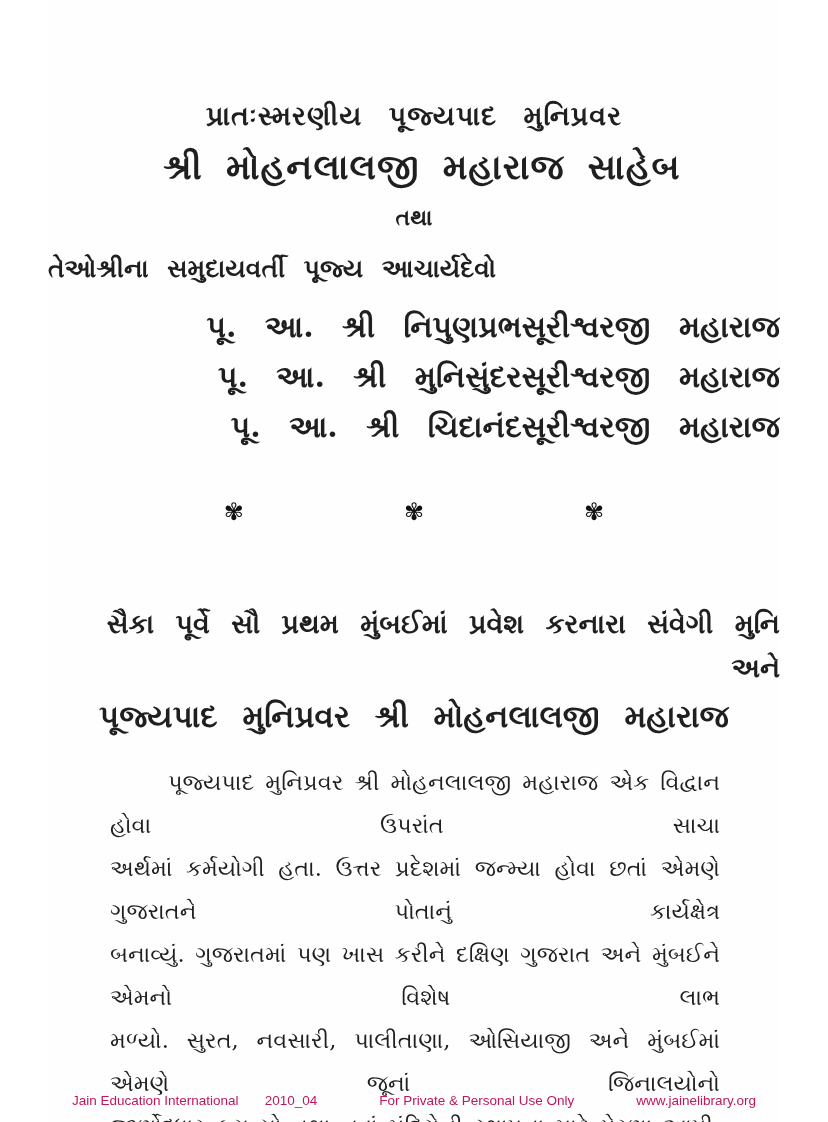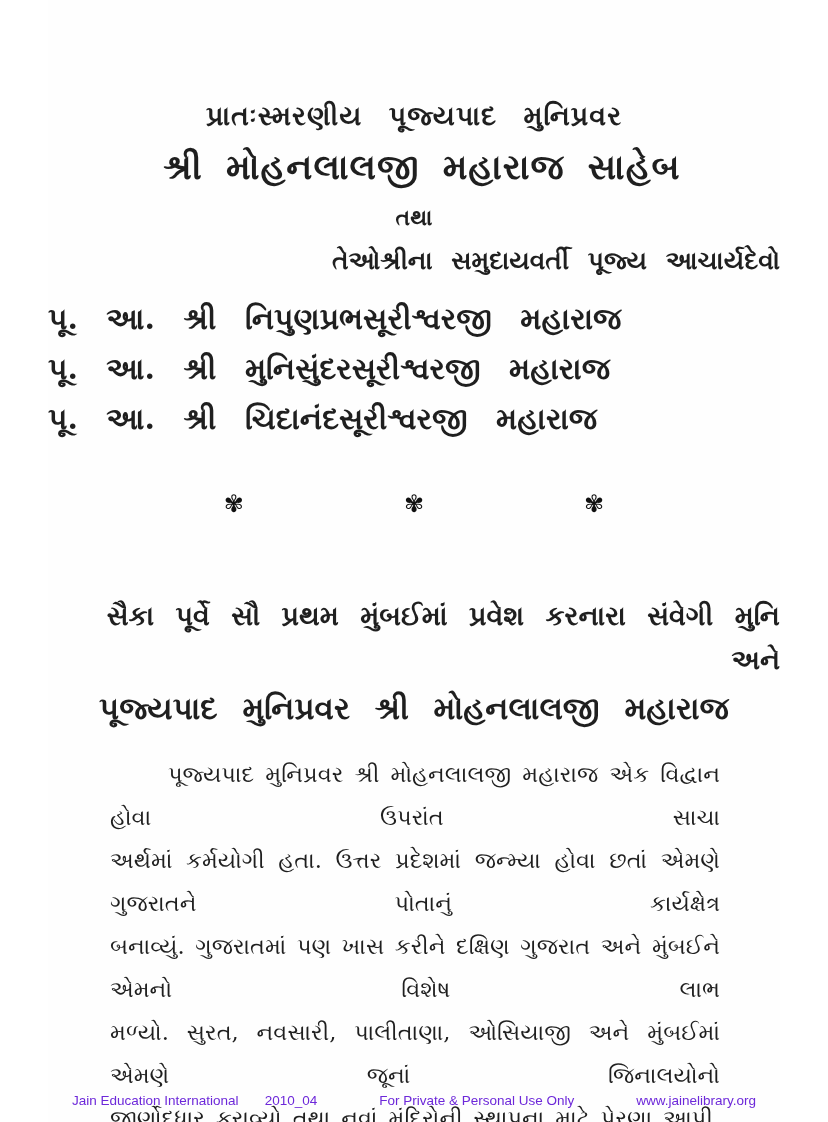--- a/index.html
+++ b/index.html
@@ -34,29 +34,29 @@
     letter-spacing: 1px;
     padding-left: 16px;
   }
   .tatha {
     margin-top: 16px;
     text-align: center;
     font-size: 22px;
     font-weight: bold;
   }
   .acharya-intro {
-    margin-top: 16px;
-    text-align: right;
+    margin-top: 24px;
+    text-align: left;
     font-size: 25px;
     font-weight: bold;
     word-spacing: 10px;
   }
   .acharya-names {
     margin-top: 18px;
-    text-align: left;
+    text-align: right;
   }
   .acharya-name {
     font-size: 30px;
     font-weight: bold;
     line-height: 50px;
     word-spacing: 18px;
   }
   .ornament-row {
     margin-top: 48px;
     display: flex;
@@ -103,21 +103,21 @@
   }
   .footer {
     position: absolute;
     left: 0;
     right: 0;
     bottom: 14px;
     display: flex;
     justify-content: space-between;
     align-items: baseline;
     padding: 0 24px;
-    color: #6d28d9;
+    color: #be185d;
     font-family: "Liberation Sans", sans-serif;
     font-size: 13.5px;
   }
   .footer .left-group span + span {
     margin-left: 26px;
   }
 </style>
 </head>
 <body>
 

